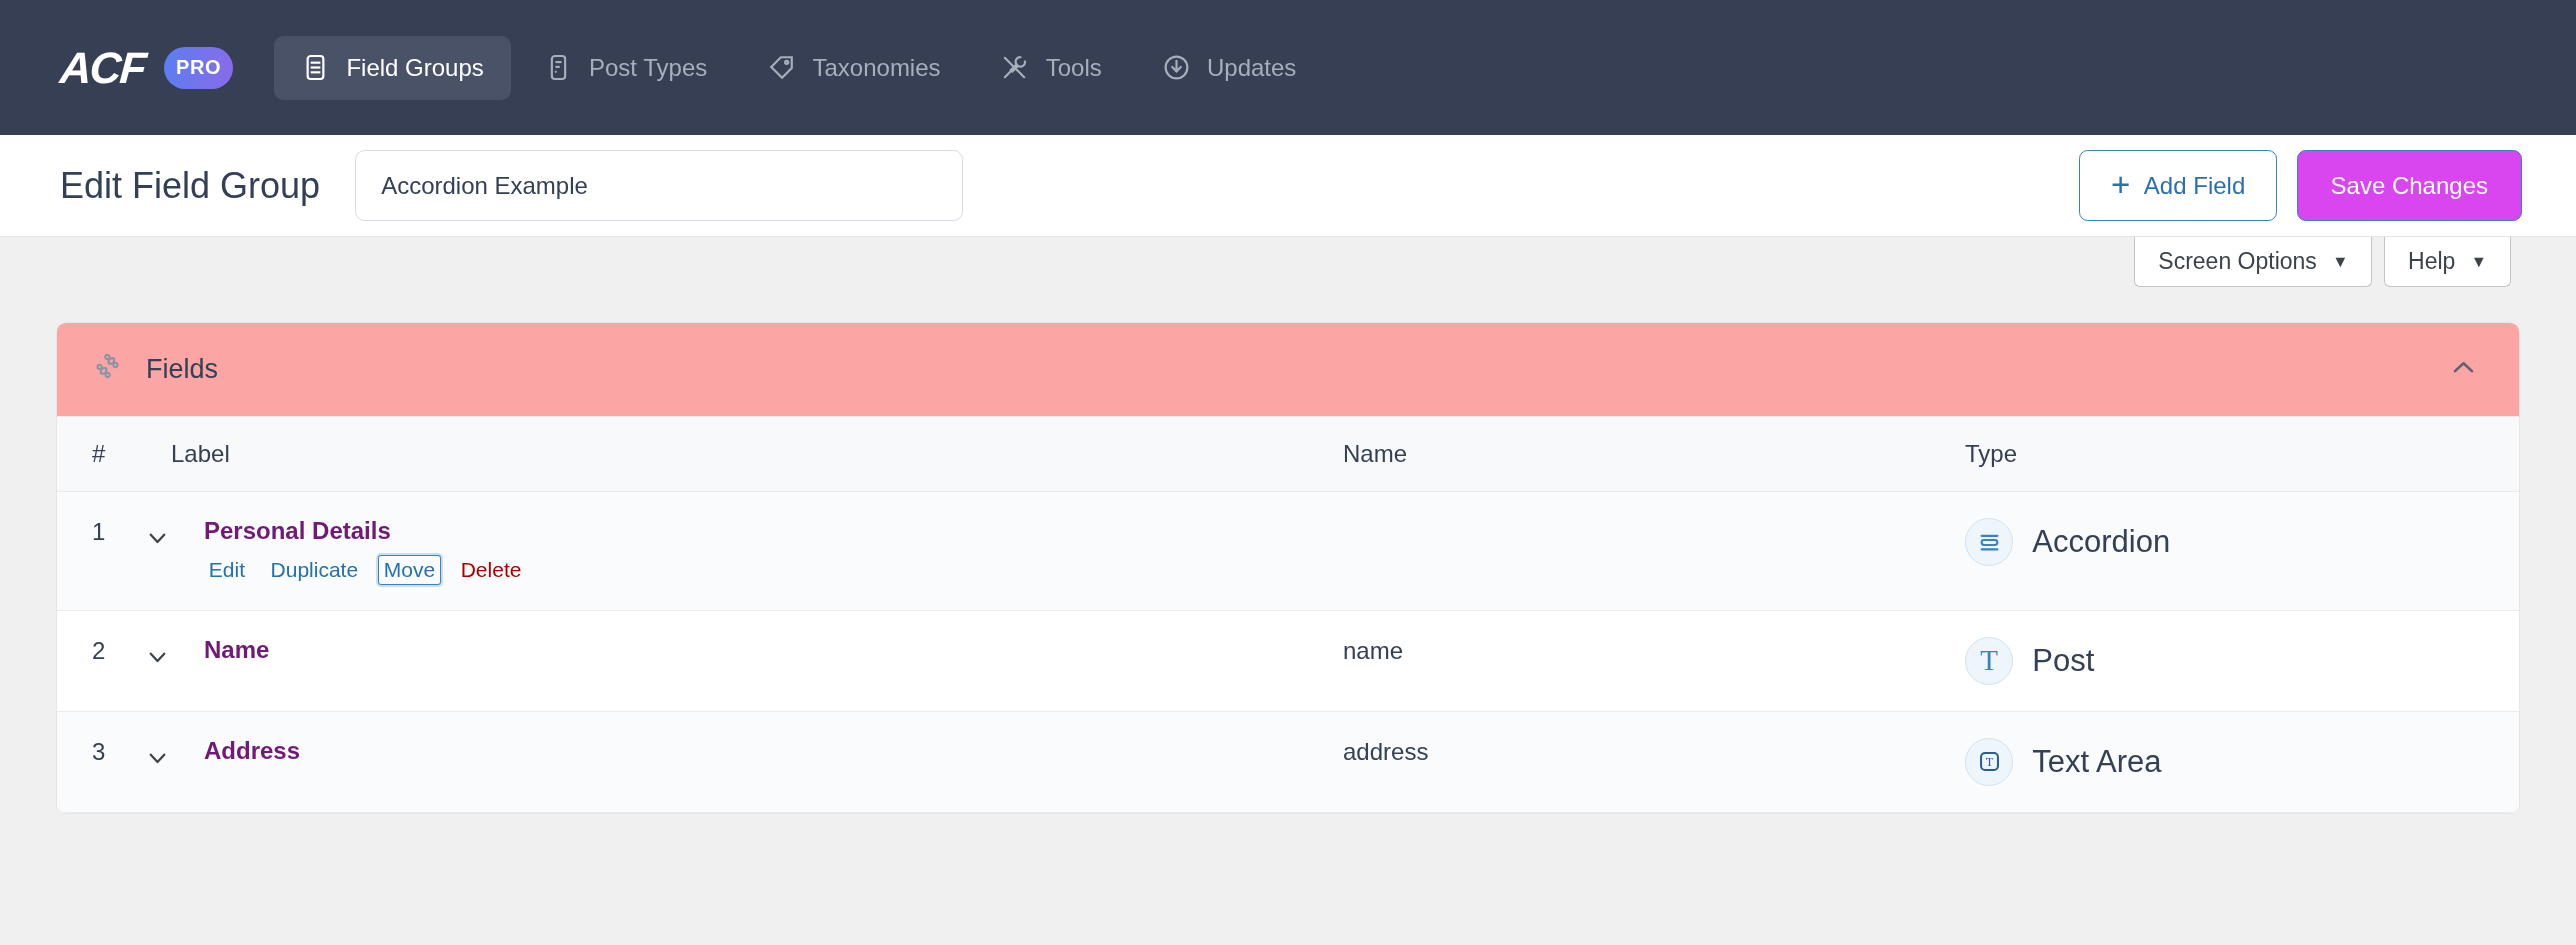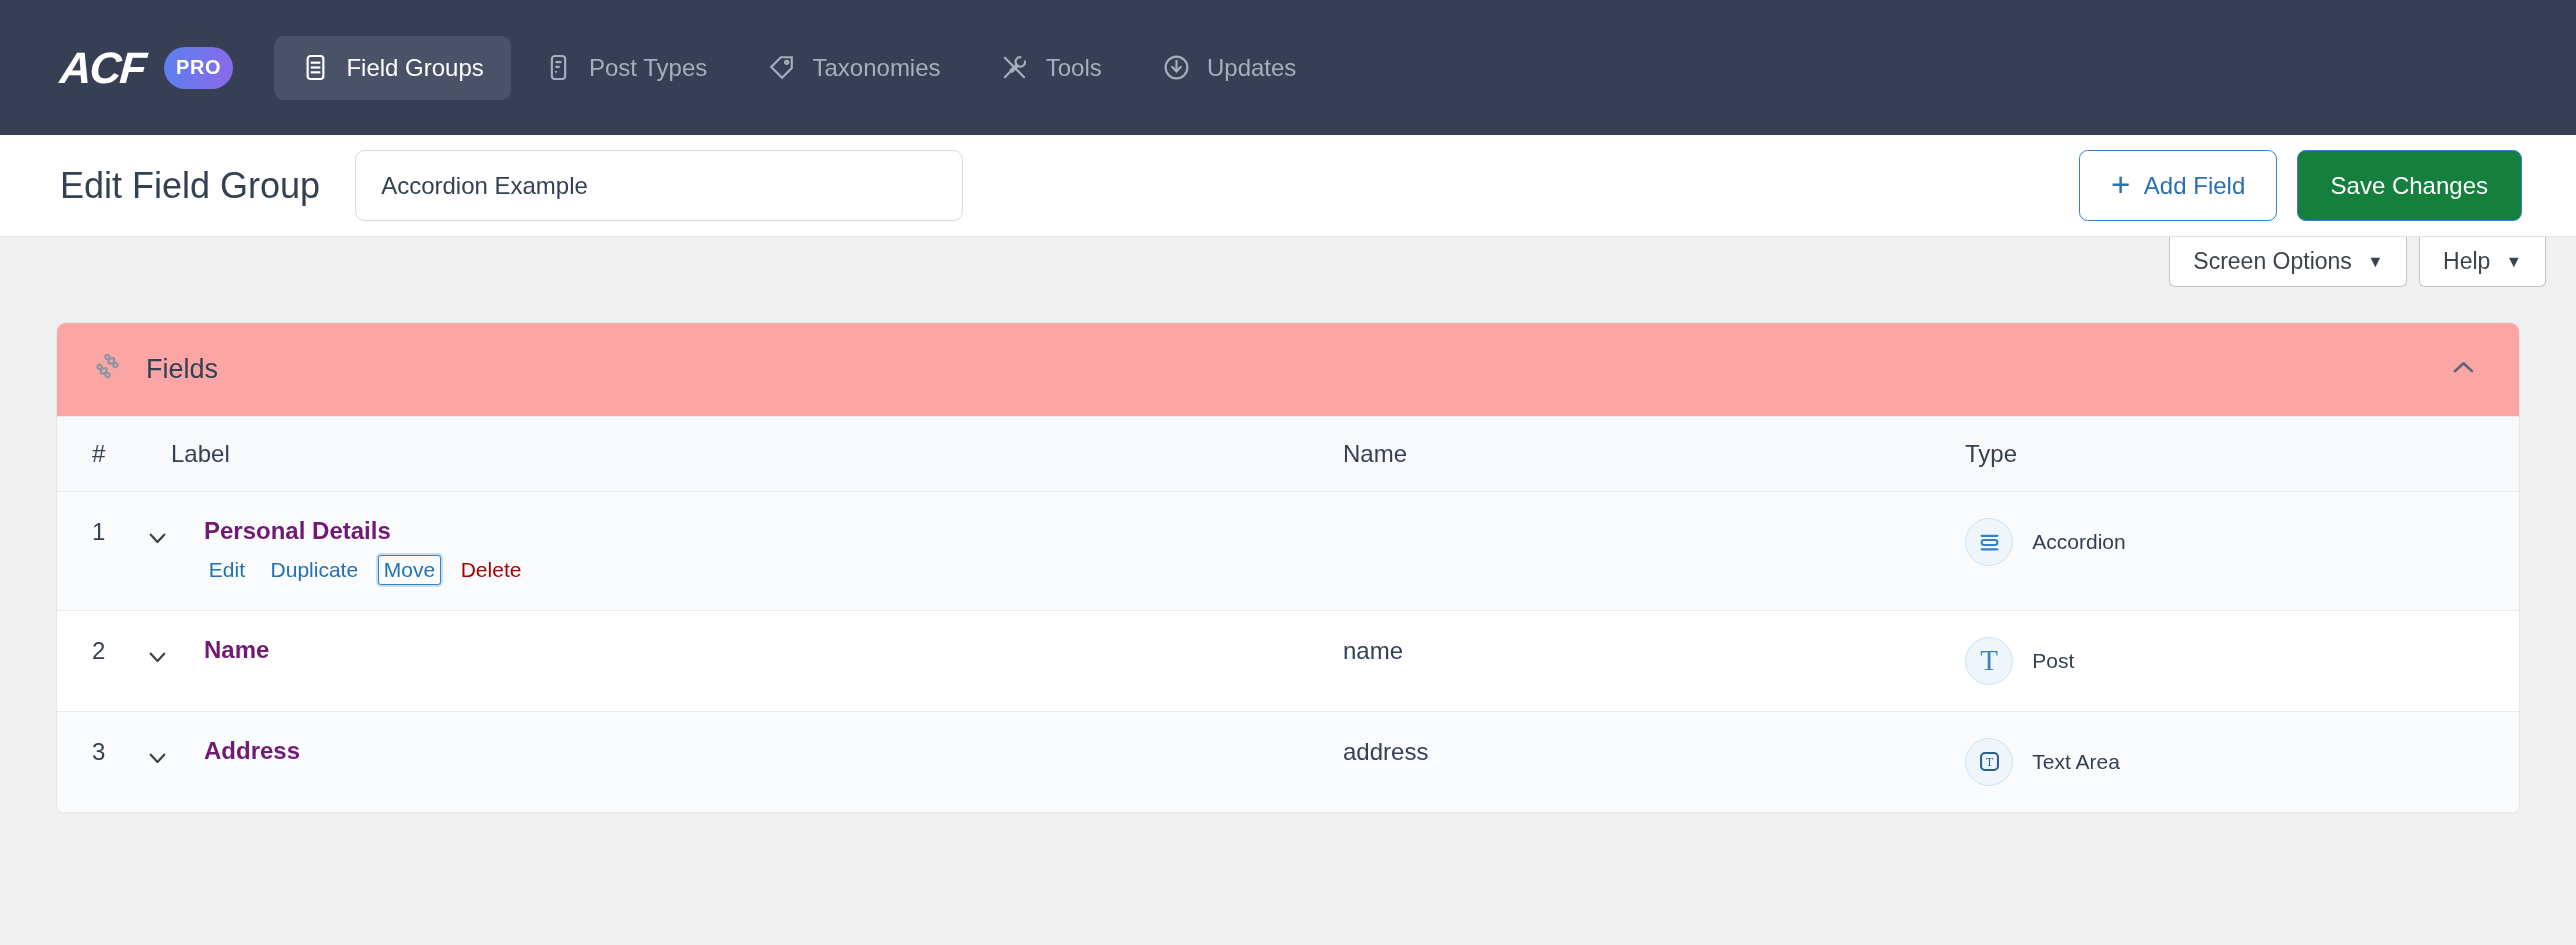--- a/index.html
+++ b/index.html
@@ -128,40 +128,40 @@
 
   .btn-secondary {
     background: #ffffff;
     border: 1px solid #3582c4;
     color: #2a6fb0;
     padding: 0 31px;
     gap: 13.5px;
   }
 
   .btn-primary {
-    background: #15803d;
+    background: #d946ef;
     border: 1px solid #3582c4;
     color: #ffffff;
     padding: 0 33px;
   }
 
   .plus-icon {
     font-size: 33px;
     line-height: 1;
     font-weight: 300;
     margin-top: -2.9px;
   }
 
   
   .screen-meta-row {
     height: 63px;
     display: flex;
     justify-content: flex-end;
     align-items: flex-start;
-    padding-right: 30px;
+    padding-right: 65px;
     gap: 11.6px;
     background: #f0f0f1;
   }
 
   .meta-tab {
     height: 50px;
     background: #ffffff;
     border: 1px solid #c3c4c7;
     border-top: none;
     border-radius: 0 0 5.8px 5.8px;
@@ -332,21 +332,21 @@
     flex: none;
   }
 
   .type-icon .glyph-t {
     font-family: "Liberation Serif", serif;
     font-size: 29px;
     color: #3582c4;
     line-height: 1;
   }
 
-  .type-name { color: #344054; font-size: 21px; }
+  .type-name { color: #344054; font-size: 31px; }
 </style>
 </head>
 <body>
 
 <div class="acf-navbar">
 
   <div class="acf-logo-wrap">
     <span class="acf-logo">ACF</span>
     <span class="pro-badge">PRO</span>
   </div>

